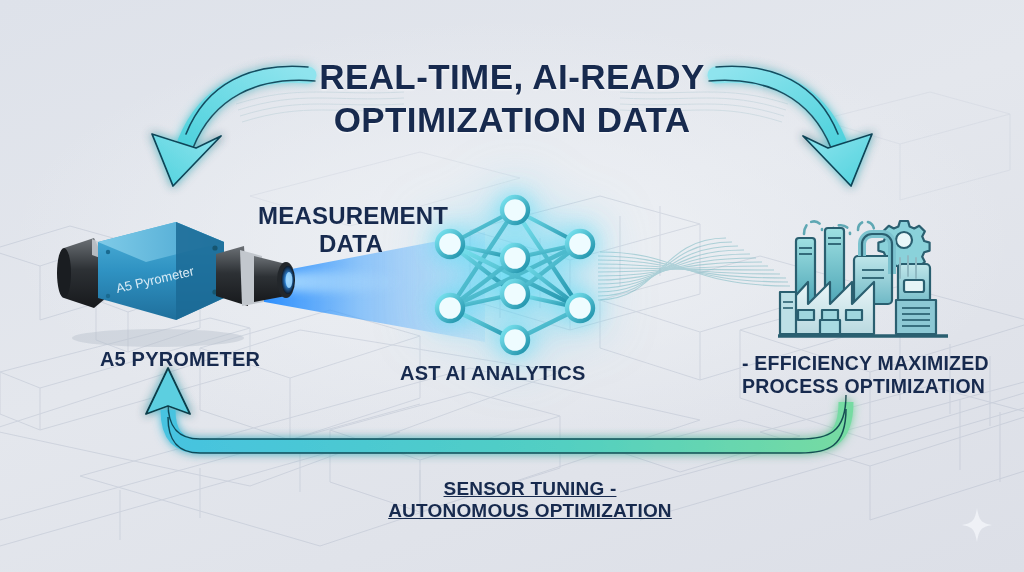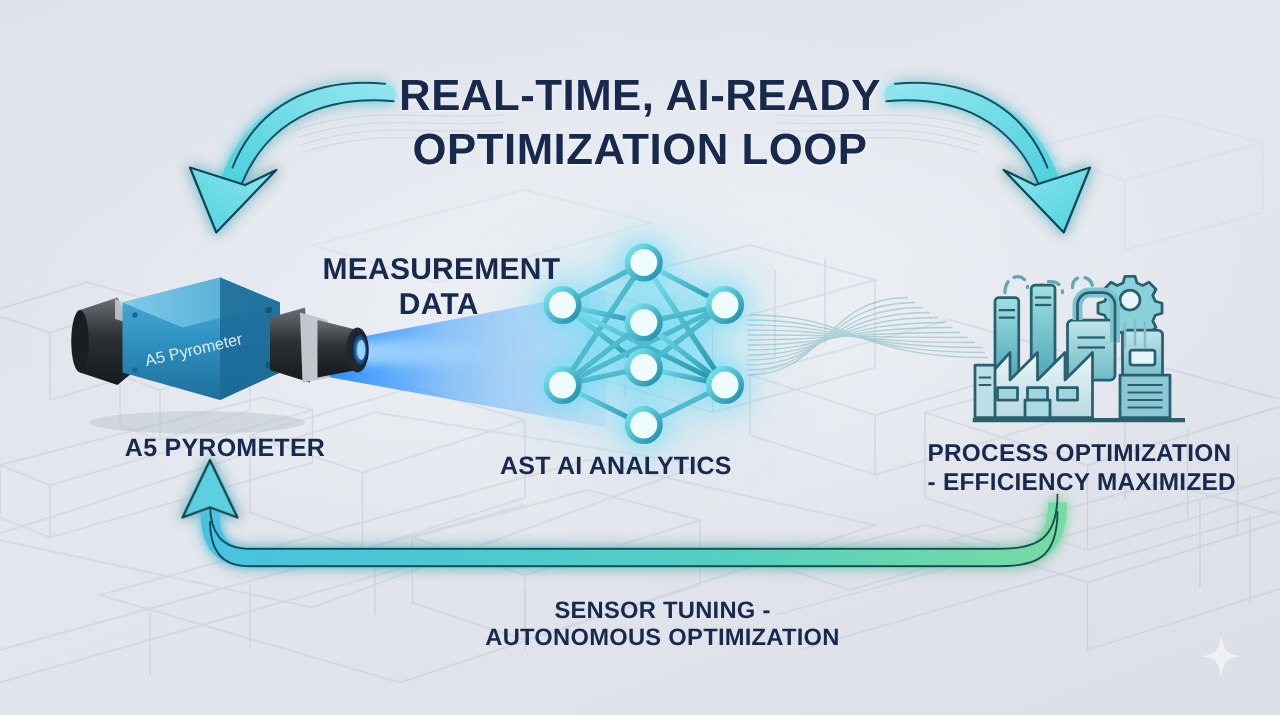--- a/index.html
+++ b/index.html
@@ -24,21 +24,21 @@
 
   #title { left:0; right:0; top:56px; text-align:center;
            font-size:35px; letter-spacing:.4px; line-height:1.22;
            text-shadow:0 1px 2px rgba(255,255,255,.8); }
 
   #lbl-measure { left:258px; top:202px; width:186px; text-align:center;
                  font-size:24px; }
   #lbl-pyro   { left:60px; top:348px; width:240px; text-align:center; font-size:20px; }
   #lbl-ai     { left:400px; top:362px; width:236px; text-align:left; font-size:20px; }
   #lbl-proc   { left:742px; top:352px; width:280px; font-size:19.5px; text-align:left; }
-  #lbl-feed   { left:330px; top:478px; width:400px; text-align:center; font-size:19px; }
+  #lbl-feed   { left:330px; top:478px; width:400px; text-align:center; font-size:19px;text-decoration:underline; }
 
   
   #pyrometer { position:absolute; left:48px; top:212px; width:250px; height:136px; z-index:5; }
   #beam { position:absolute; left:255px; top:232px; width:230px; height:110px; z-index:3;
           clip-path: polygon(0% 40%, 100% 0%, 100% 100%, 0% 62%);
           background: linear-gradient(90deg, rgba(20,130,255,.92) 0%, rgba(60,160,255,.55) 45%, rgba(110,190,255,.14) 100%);
           filter: blur(.6px); }
   #beam-core { position:absolute; left:255px; top:272px; width:150px; height:20px; z-index:4;
                background: linear-gradient(90deg, rgba(190,230,255,.95), rgba(150,210,255,0));
                filter: blur(4px); border-radius:50%; }
@@ -340,35 +340,35 @@
       <path d="M168 368 L146 414 L168 406 L190 414 Z" fill="#5ccfe0" stroke="#0b3d4a" stroke-width="1.8" stroke-linejoin="round"></path>
     </g>
   </svg>
 
   <svg id="sparkle" viewBox="0 0 30 34">
     <path d="M15 0 C17 12 19 15 30 17 C19 19 17 22 15 34 C13 22 11 19 0 17 C11 15 13 12 15 0 Z" fill="#f4f7fb"></path>
   </svg>
 
   <div class="txt" id="title">
     <div>REAL-TIME, AI-READY</div>
-    <div>OPTIMIZATION LOOP</div>
+    <div>OPTIMIZATION DATA</div>
   </div>
 
   <div class="txt" id="lbl-measure">
     <div>MEASUREMENT</div>
     <div>DATA</div>
   </div>
 
   <div class="txt" id="lbl-pyro">A5 PYROMETER</div>
 
   <div class="txt" id="lbl-ai">AST AI ANALYTICS</div>
 
   <div class="txt" id="lbl-proc">
+    <div>- EFFICIENCY MAXIMIZED</div>
     <div>PROCESS OPTIMIZATION</div>
-    <div>- EFFICIENCY MAXIMIZED</div>
   </div>
 
   <div class="txt" id="lbl-feed">
     <div>SENSOR TUNING -</div>
     <div>AUTONOMOUS OPTIMIZATION</div>
   </div>
 
 </div>
 
 </body></html>

